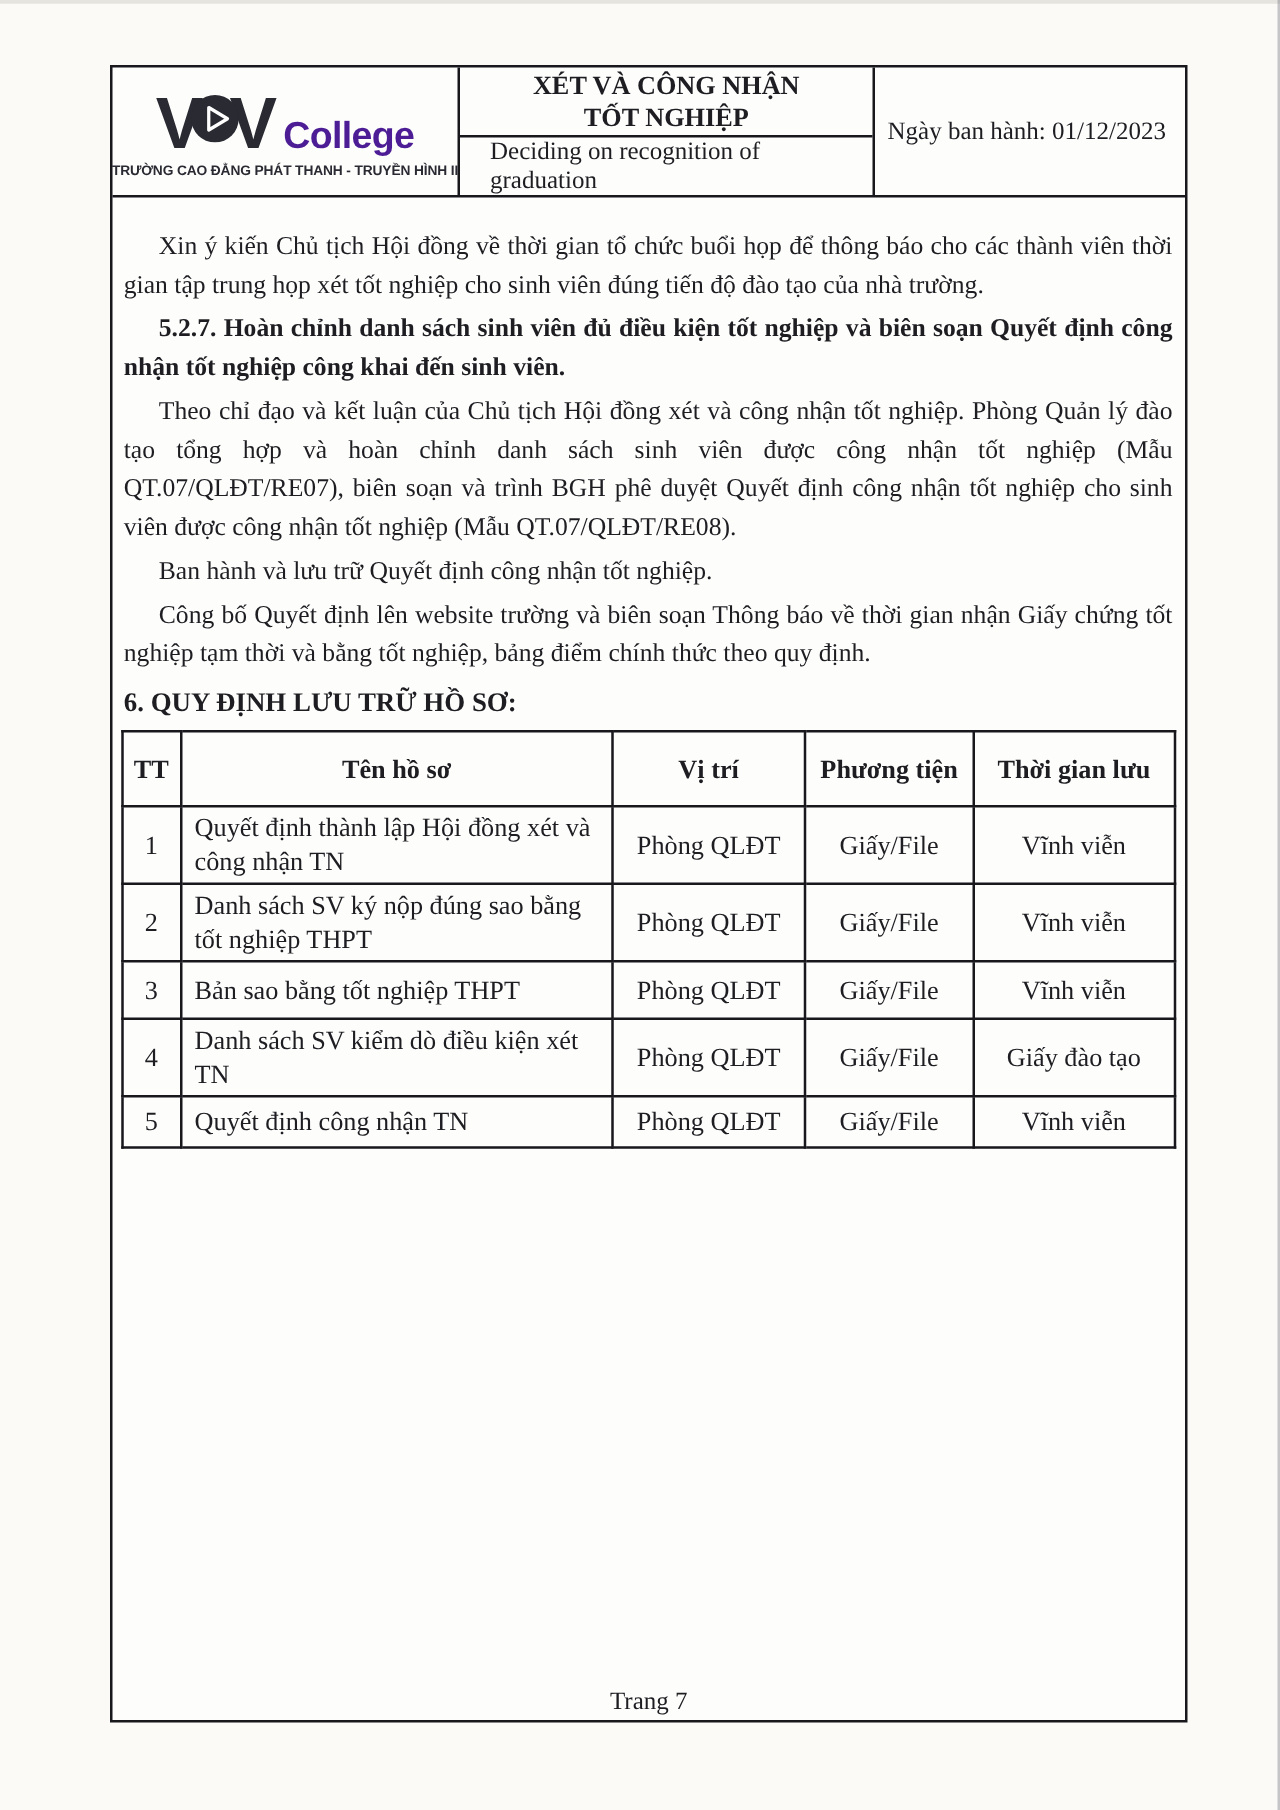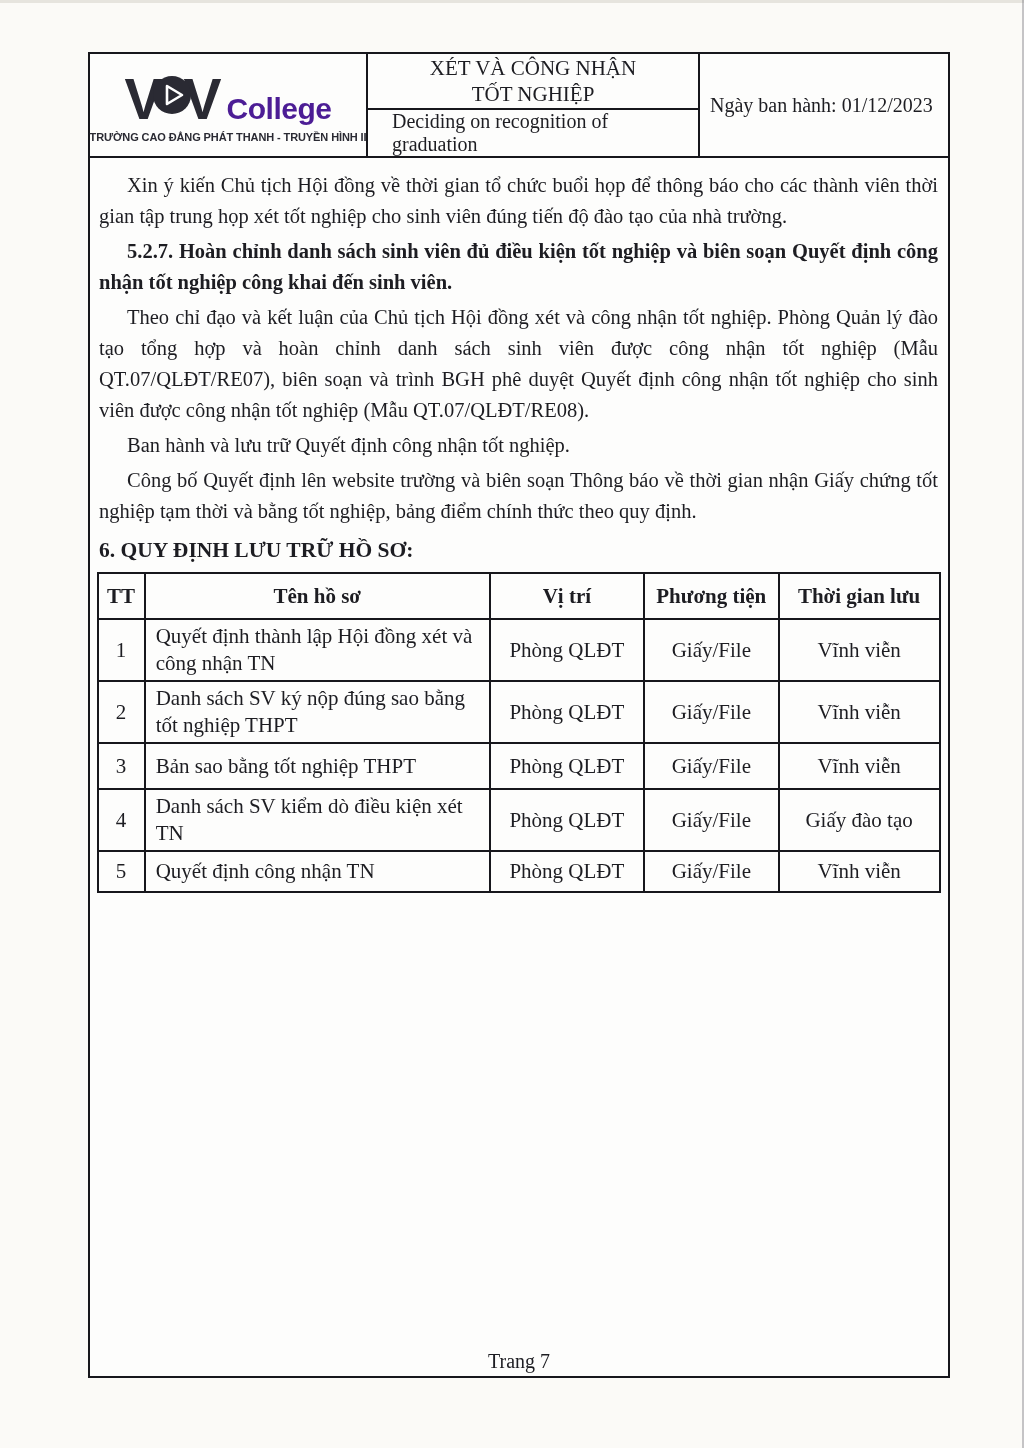--- a/index.html
+++ b/index.html
@@ -45,45 +45,45 @@
   }
   .logo-sub {
     font-family:"Liberation Sans","DejaVu Sans",sans-serif;
     font-weight:700; font-size:11px; letter-spacing:-0.1px;
     color:#2a2a33; white-space:nowrap; margin-top:3px;
   }
   .title-cell { width:332px; border-right:2px solid #17171c; display:flex; flex-direction:column; }
   .title-vn {
     height:63px; border-bottom:2px solid #17171c;
     display:flex; flex-direction:column; align-items:center; justify-content:center;
-    font-weight:400; font-size:21px; line-height:26px; text-align:center;
+    font-weight:700; font-size:21px; line-height:26px; text-align:center;
   }
   .title-en { flex:1; display:flex; align-items:center; justify-content:center; font-size:20px;padding-left:24px; }
   .info-cell {
     flex:1; display:flex; flex-direction:column; justify-content:center;
     padding-left:10px; font-size:20px; line-height:32px;
   }
 
   
-  .body-text { padding:12px 10px 0 9px; text-align:justify; font-size:20.5px; line-height:31px; }
+  .body-text { padding:24px 10px 0 9px; text-align:justify; font-size:20.5px; line-height:31px; }
   .para { text-indent:28px; margin-top:4px; }
   .para-first { margin-top:0; }
   .heading-527 { font-weight:700; text-indent:28px; margin-top:4px; }
   .heading-6 { font-weight:700; font-size:21.5px; margin-top:7px; line-height:33px; }
 
   
   table.doc-table {
     width:calc(100% + 5px); margin-left:-2.5px; margin-top:5px;
     border-collapse:collapse; table-layout:fixed;
   }
   .doc-table td, .doc-table th {
     border:2px solid #17171c; font-size:21px; line-height:27px;
     text-align:center; vertical-align:middle; font-weight:400; padding:2px 4px;
   }
-  .doc-table th { font-weight:700; height:46px; }
+  .doc-table th { font-weight:700; height:60px; }
   .doc-table td.cell-name { text-align:left; padding-left:10px; }
   tr.row-h60 { height:62px; }
   tr.row-h45 { height:46px; }
   tr.row-h40 { height:41px; }
 
   
   .footer {
     position:absolute; bottom:3px; left:0; width:100%;
     text-align:center; font-size:20px;
   }

